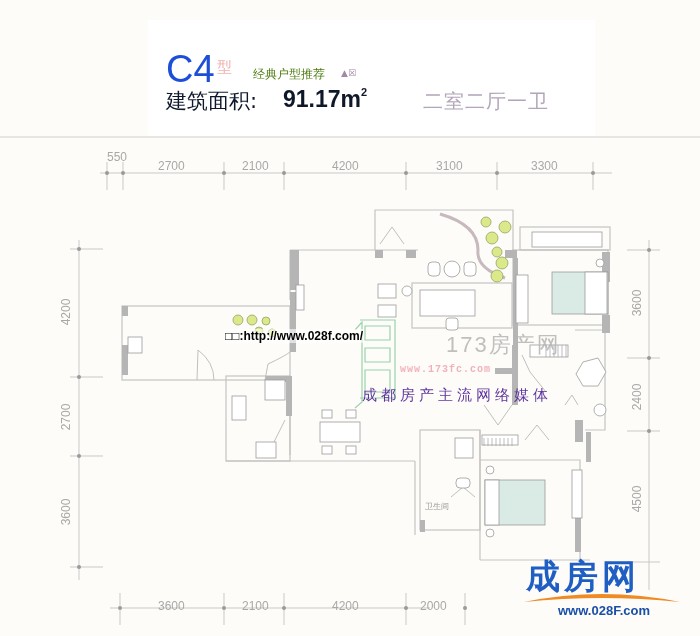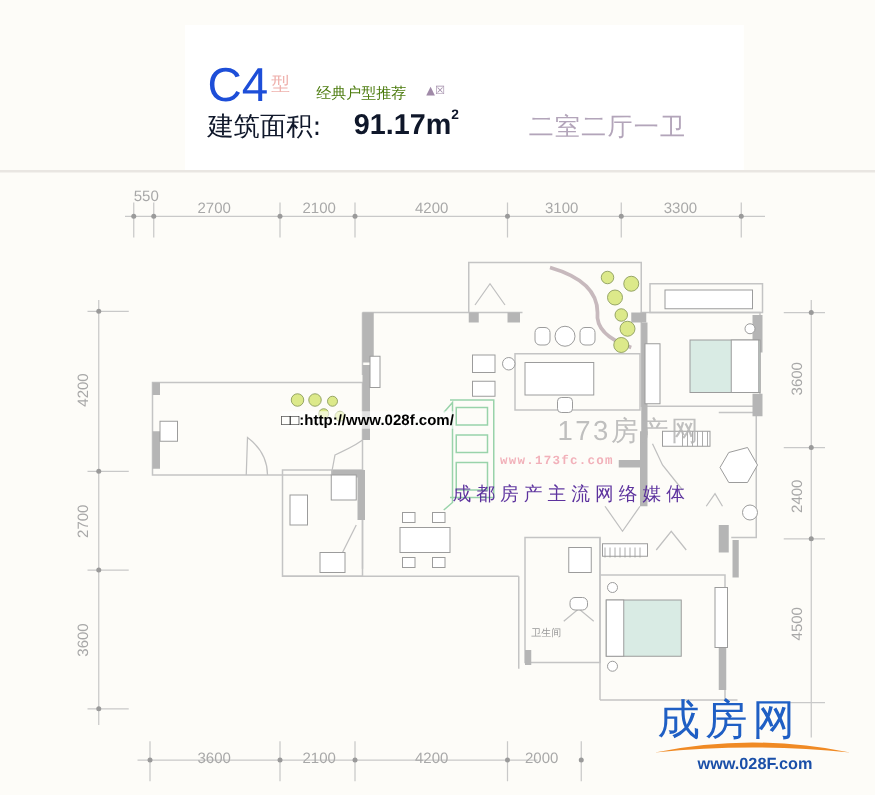--- a/index.html
+++ b/index.html
@@ -15,21 +15,21 @@
   .area-value sup { font-size: 11px; vertical-align: top; position: relative; top: 0px; }
   .layout-desc { position: absolute; left: 423px; top: 88px; color: #b3a5ba; font-size: 20px; font-family: "DejaVu Sans", sans-serif; letter-spacing: 1px; }
   .dim { position: absolute; color: #a8a8a8; font-size: 12px; font-family: "Liberation Sans", sans-serif; }
   .dim-v { position: absolute; color: #a8a8a8; font-size: 12px; font-family: "Liberation Sans", sans-serif; transform: rotate(-90deg); transform-origin: center; }
   .plan-svg { position: absolute; left: 0; top: 0; }
   .url-watermark { position: absolute; left: 225px; top: 329px; color: #000; font-size: 12px; font-weight: bold; font-family: "Liberation Sans", sans-serif; background: rgba(255,255,255,0.6); }
   .wm173 { position: absolute; left: 426px; top: 330px; color: #b5b5b5; font-size: 22px; font-family: Liberation Sans, sans-serif; letter-spacing: 2px; opacity: 0.85; margin-left: 20px; }
   .wm173-url { position: absolute; left: 400px; top: 364px; color: #f0a5b0; font-size: 10px; font-weight: bold; font-family: "Liberation Mono", monospace; letter-spacing: 1px; opacity: 0.85; }
   .wm173-tag { position: absolute; left: 362px; top: 386px; color: #4c1d95; font-size: 15px; font-family: "DejaVu Sans", sans-serif; letter-spacing: 4px; opacity: 0.9; }
   .brand-logo { position: absolute; left: 522px; top: 556px; width: 170px; height: 70px; }
-  .brand-name { position: absolute; left: 4px; top: 0; color: #1f5fc4; font-size: 34px; font-weight: normal; font-family: "DejaVu Sans", sans-serif; letter-spacing: 4px; line-height: 40px; }
+  .brand-name { position: absolute; left: 4px; top: 0; color: #1f5fc4; font-size: 34px; font-weight: bold; font-family: "DejaVu Sans", sans-serif; letter-spacing: 4px; line-height: 40px; }
   .brand-arc { position: absolute; left: 0; top: 34px; width: 160px; height: 14px; }
   .brand-url { position: absolute; left: 24px; top: 47px; color: #1a4fa8; font-size: 13px; font-weight: bold; font-family: Liberation Sans, sans-serif; margin-left: 12px; }
   .room-label { position: absolute; color: #999; font-size: 8px; font-family: "DejaVu Sans", sans-serif; }
 </style>
 </head>
 <body>
 
 <div class="header-box"></div>
 <div class="header-divider"></div>
 

